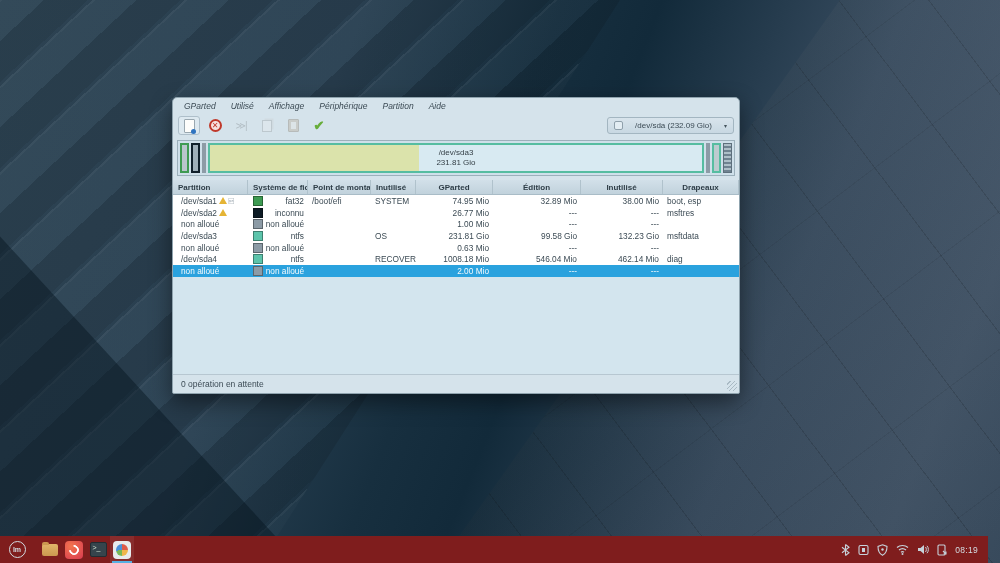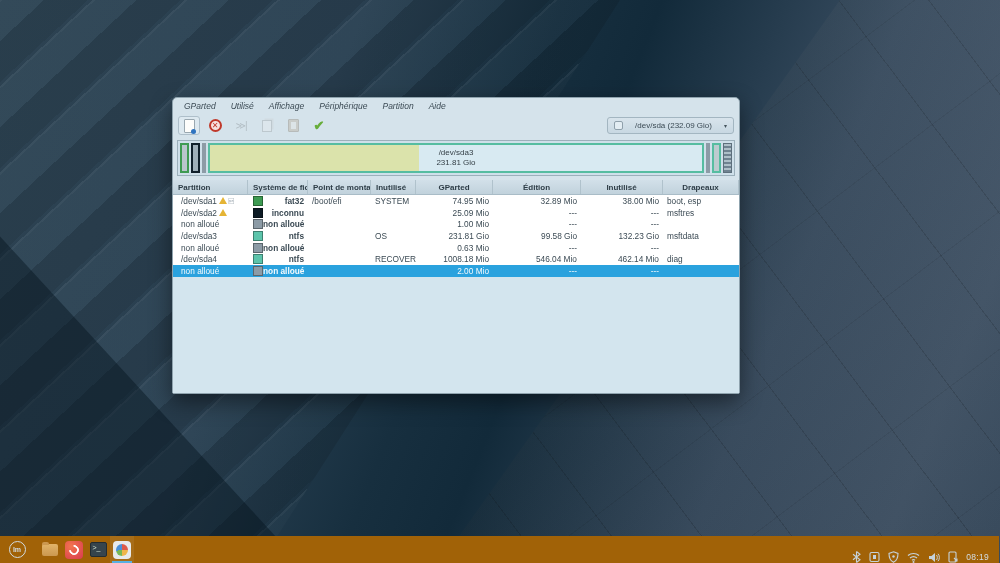--- a/index.html
+++ b/index.html
@@ -66,41 +66,41 @@
   .tbody { flex:1 1 auto; background:#ffffff; display:flex; flex-direction:column; overflow:hidden; }
   .tr { flex:0 0 11.7px; display:grid; grid-template-columns:75px 60px 63px 45px 77px 88px 82px 1fr;
     align-items:center; font-size:8.3px; color:#3b4a54; white-space:nowrap; }
   .tr.selected { background:#2aa2de; color:#f4fafd; }
   .td { padding:0 4px; overflow:hidden; display:flex; align-items:center; }
   .td.r { justify-content:flex-end; }
   .td-part { padding-left:8px; gap:2px; }
   .warn-icon { width:0; height:0; border-left:4px solid transparent; border-right:4px solid transparent;
     border-bottom:7px solid #e5b434; position:relative; display:inline-block; }
   .key-icon { color:#7d8d97; font-size:8px; transform:rotate(-90deg); display:inline-block; }
-  .fs-cell { gap:0; padding:0 4px 0 5px; display:flex; align-items:flex-end;font-weight:bold; }
+  .fs-cell { gap:0; padding:0 4px 0 5px; display:flex; align-items:flex-end; }
   .swatch { width:10px; height:10px; border:1px solid rgba(0,0,0,0.35); flex:0 0 10px; }
   .fs-name { flex:1; text-align:right; }
   .filler { flex:1 1 auto; background:#d3e5ee; }
   .statusbar { flex:0 0 19px; border-top:1px solid #b7c7d1; display:flex; align-items:center; padding:0 8px;
     background:#d5e3eb; color:#3c4b55; position:relative; border-radius:0 0 2px 2px; }
   .grip { position:absolute; right:2px; bottom:2px; width:10px; height:10px;
     background:repeating-linear-gradient(135deg, transparent 0 2px, #a9bac4 2px 3px); }
   .doc-icon { width:11px; height:14px; background:#fdfdfb; border:1px solid #9aa8b0; border-radius:1px; position:relative; }
   .doc-icon::after { content:""; position:absolute; right:-2px; bottom:-2px; width:5px; height:5px; border-radius:50%; background:#2f74c0; }
   .del-icon { width:13px; height:13px; border-radius:50%; border:2px solid #c0392b; color:#c0392b; font-size:8px;
     display:flex; align-items:center; justify-content:center; background:#f6e3e0; }
   .resize-icon { color:#6b7a84; font-size:10px; letter-spacing:-1px; }
   .copy-icon { width:10px; height:12px; border:1px solid #8a98a2; background:#e8eef2; box-shadow:2px -2px 0 -0.5px #c3ced5; }
   .paste-icon { width:11px; height:13px; background:#c8a064; border:1px solid #8f733f; border-radius:1px; position:relative; }
   .paste-icon::before { content:""; position:absolute; left:2px; right:2px; top:2px; bottom:2px; background:#ece6da; }
   .check-icon { color:#67ad3a; font-size:13px; font-weight:bold; }
 
   
-  .taskbar { position:absolute; left:0; right:1px; bottom:0; height:27px; background:#a16207;
-    display:flex; align-items:flex-end; padding:0 4px; }
+  .taskbar { position:absolute; left:0; right:12px; bottom:0; height:27px; background:#7f1d1d;
+    display:flex; align-items:center; padding:0 4px; }
   .mint-btn { width:26px; height:27px; display:flex; align-items:center; justify-content:center; }
   .mint-logo { width:17px; height:17px; border:1.6px solid #d3dce2; border-radius:50%;
     color:#d3dce2; font-size:7px; font-weight:bold; display:flex; align-items:center; justify-content:center; }
   .tb-apps { display:flex; align-items:center; margin-left:8px; }
   .tb-app { width:24px; height:27px; display:flex; align-items:center; justify-content:center; position:relative; }
   .tb-app.active { background:rgba(255,255,255,0.07); }
   .tb-app.active::after { content:""; position:absolute; left:2px; right:2px; bottom:0; height:2px; background:#58b0e3; }
   .folder-ic { width:16px; height:12px; background:linear-gradient(#e2b469,#cb9850); border-radius:2px; position:relative; }
   .folder-ic::before { content:""; position:absolute; left:0; top:-2px; width:7px; height:3px; background:#cb9850; border-radius:2px 2px 0 0; }
   .red-ic { width:18px; height:18px; border-radius:4px; background:radial-gradient(circle at 35% 30%,#f2764f,#d93a50); position:relative; }
@@ -213,21 +213,21 @@
       <div class="td td-part">
           <span>/dev/sda2</span>
           <span class="warn-icon"></span>
         </div>
       <div class="td fs-cell">
           <span class="swatch" style="background:#0c1b24"></span>
           <span class="fs-name">inconnu</span>
         </div>
       <div class="td"></div>
       <div class="td"></div>
-      <div class="td r">25.09 Mio</div>
+      <div class="td r">26.77 Mio</div>
       <div class="td r">---</div>
       <div class="td r">---</div>
       <div class="td">msftres</div>
     </div>
 
     <div class="tr">
       <div class="td td-part">
           <span>non alloué</span>
         </div>
       <div class="td fs-cell">
@@ -302,20 +302,24 @@
       <div class="td"></div>
       <div class="td r">2.00 Mio</div>
       <div class="td r">---</div>
       <div class="td r">---</div>
       <div class="td"></div>
     </div>
 
     <div class="filler"></div>
   </div>
 
+  <div class="statusbar">
+    <span>0 opération en attente</span>
+    <div class="grip"></div>
+  </div>
 </div>
 
 <div class="taskbar">
   <div class="mint-btn">
     <div class="mint-logo">lm</div>
   </div>
   <div class="tb-apps">
     <div class="tb-app">
         <span class="folder-ic"></span>
       </div>

